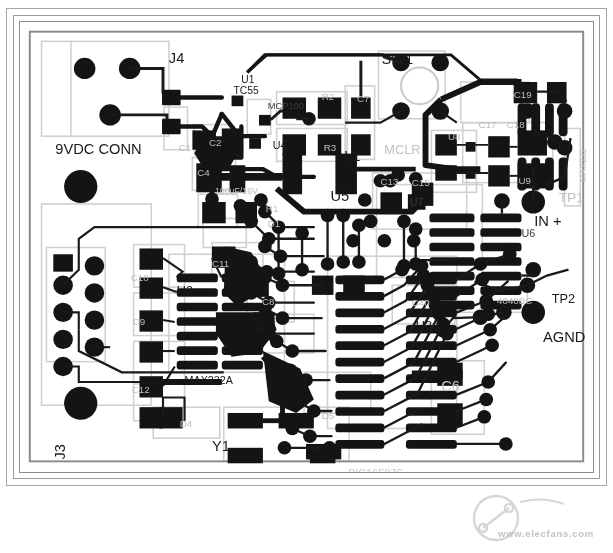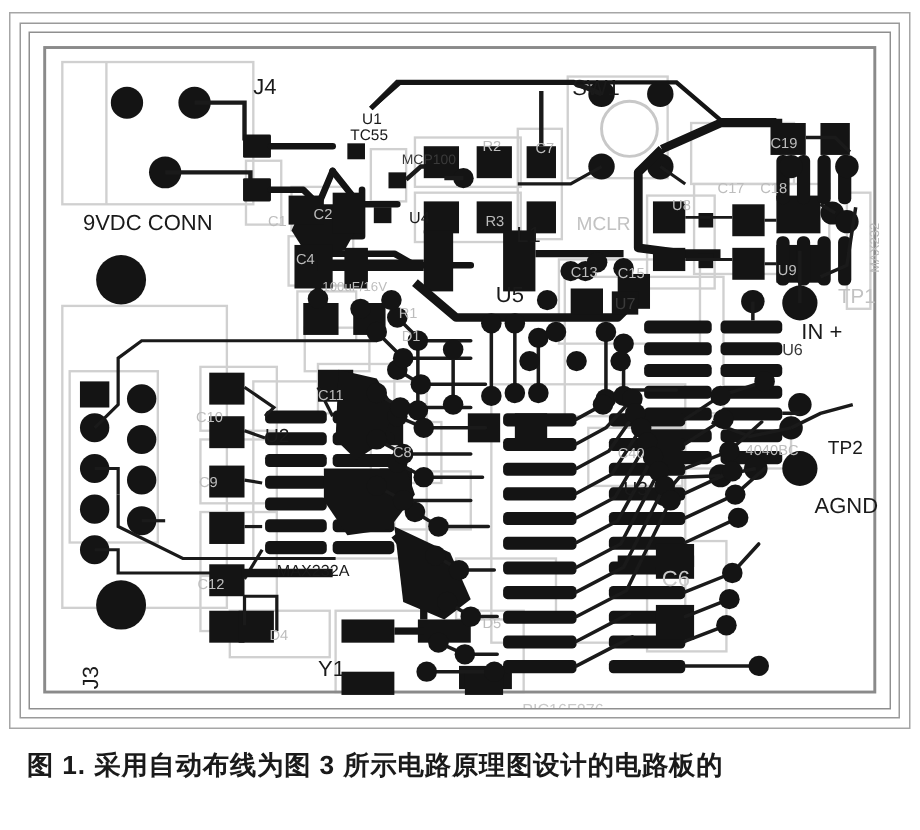--- a/index.html
+++ b/index.html
@@ -553,18 +553,27 @@
                 <text x="335" y="470" font-size="11" fill="#c9c9c9" font-weight="normal" text-anchor="start">PIC16F876</text>
                 <text x="46" y="452" font-size="15" fill="#1a1a1a" font-weight="normal" text-anchor="start" transform="rotate(-90 46 452)">J3</text>
                 <text x="578" y="148" font-size="9" fill="#bdbdbd" font-weight="normal" text-anchor="middle" transform="rotate(-90 578 148)">MAX232</text>
               </g>
           </svg>
         </div>
       </div>
     </div>
   </div>
 
+  <div class="watermark">
+    <svg width="140" height="58" viewBox="0 0 140 58">
+      <circle cx="30" cy="26" r="22" fill="none" stroke="#bdbdbd" stroke-width="2.4"></circle>
+      <line x1="17" y1="36" x2="43" y2="16" stroke="#bdbdbd" stroke-width="2.4"></line>
+      <circle cx="17" cy="36" r="4" fill="none" stroke="#bdbdbd" stroke-width="2.4"></circle>
+      <circle cx="43" cy="16" r="4" fill="none" stroke="#bdbdbd" stroke-width="2.4"></circle>
+      <path d="M54 10 q22 -6 44 2" fill="none" stroke="#bdbdbd" stroke-width="2"></path>
+    </svg>
+    <div class="wm-text">www.elecfans.com</div>
+  </div>
 
   <div class="caption">
-    <span>图 1. 采用自动布线为图 3 所示电路原理图设计的电路板的</span>
   </div>
 
 </div>
 
 </body></html>

